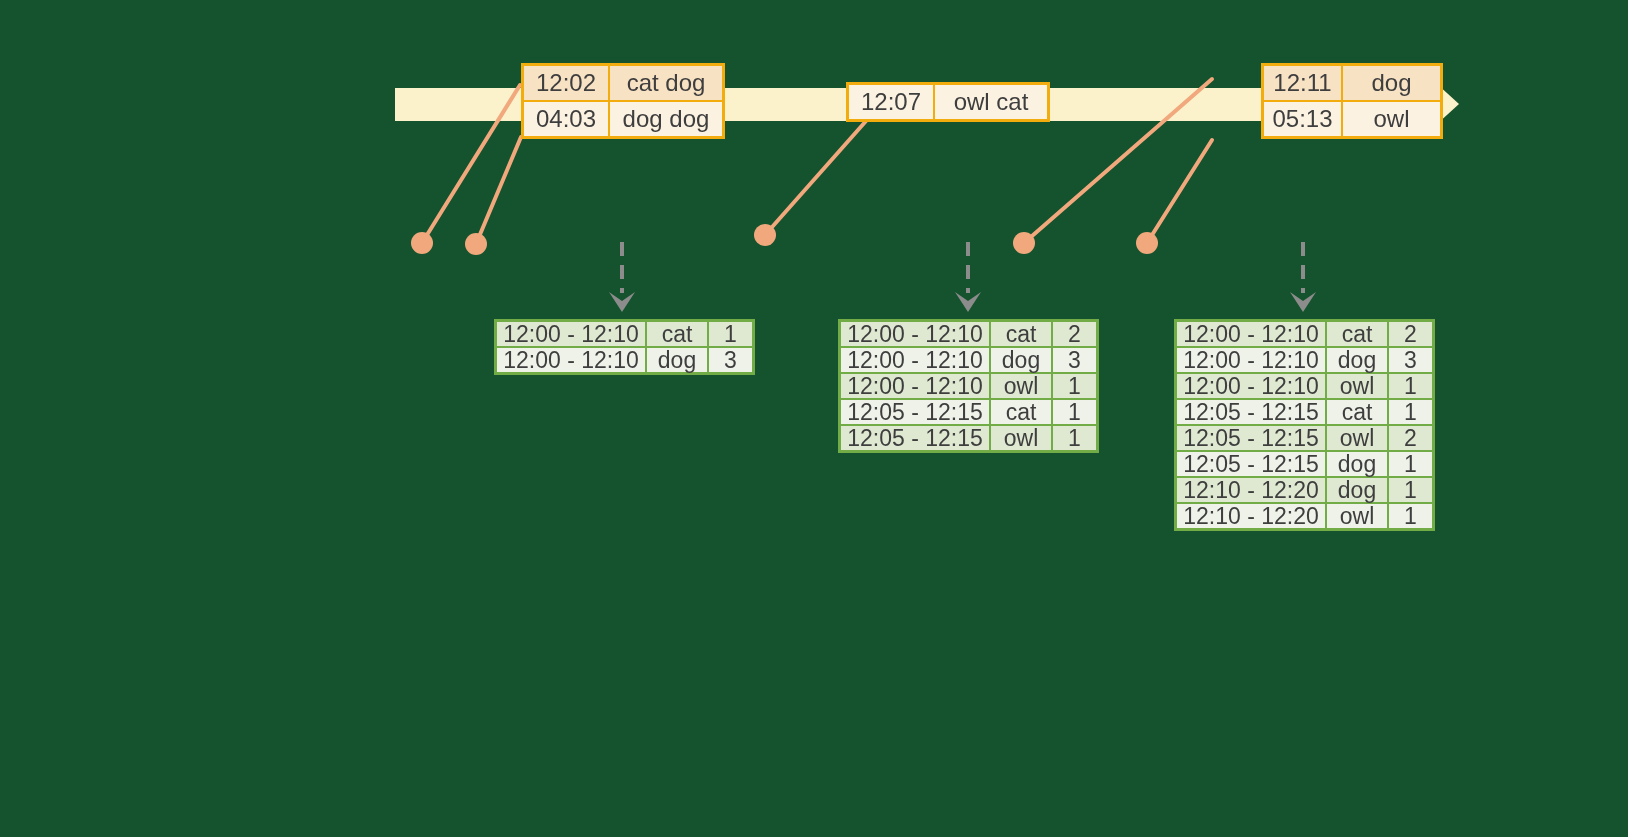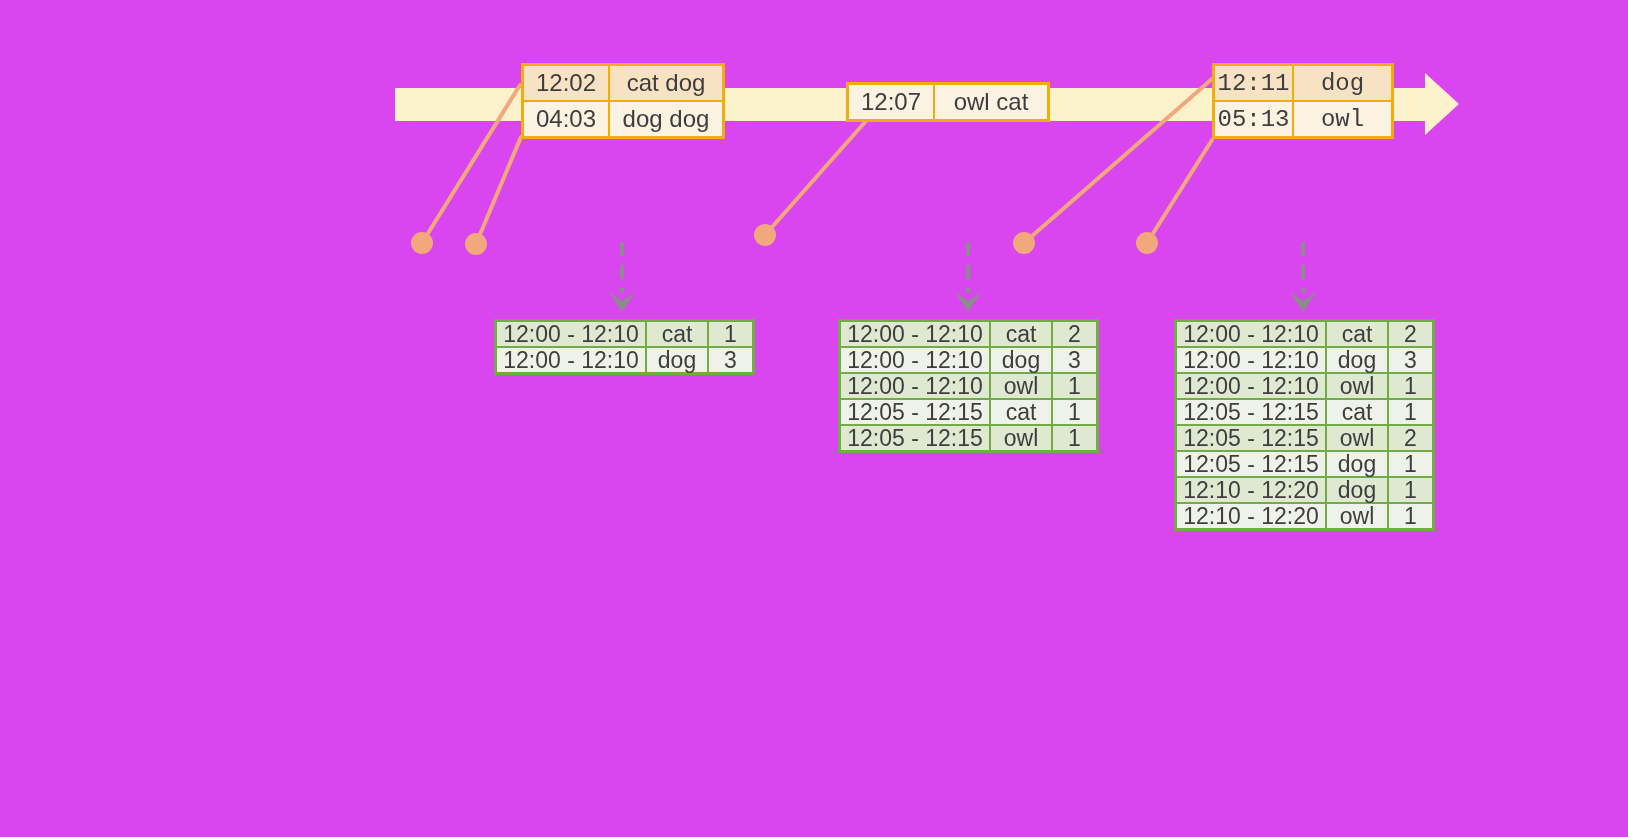--- a/index.html
+++ b/index.html
@@ -1,33 +1,33 @@
 <!DOCTYPE html>
 <html><head>
 <meta charset="utf-8">
 <style>
   html,body{margin:0;padding:0;background:#000;}
   .canvas{
-    position:relative;width:1628px;height:837px;background:#d946ef;overflow:hidden;
+    position:relative;width:1628px;height:837px;background:#14532d;overflow:hidden;
     font-family:"Liberation Sans","DejaVu Sans",sans-serif;color:#3e3e3e;
   }
   
   .tl-band{position:absolute;left:395px;top:88px;width:1030px;height:33px;background:#fbf1ca;z-index:1;}
   .tl-head{position:absolute;left:1425px;top:73px;width:0;height:0;z-index:1;
     border-top:31px solid transparent;border-bottom:31px solid transparent;border-left:34px solid #fbf1ca;}
   
   .overlay{position:absolute;left:0;top:0;z-index:2;pointer-events:none;}
   
   .etable{position:absolute;z-index:3;display:grid;gap:2px;background:#f2ac0d;border:3px solid #f2ac0d;}
   .etable .cell{height:34px;display:flex;align-items:center;justify-content:center;font-size:24px;}
   .etable .cell.dark{background:#f8e2c4;}
   .etable .cell.light{background:#fcf2e2;}
   .et1{left:521px;top:63px;grid-template-columns:84px 112px;}
   .et2{left:846px;top:82px;grid-template-columns:84px 112px;}
-  .et3{left:1212px;top:63px;grid-template-columns:77px 97px;font-family:Liberation Mono, monospace;}
+  .et3{left:1261px;top:63px;grid-template-columns:77px 97px;}
   
   .rtable{position:absolute;z-index:3;display:grid;gap:2px;background:#72ac47;border:3px solid #72ac47;
     grid-template-columns:148px 60px 43px;}
   .rtable .cell{height:24px;display:flex;align-items:center;justify-content:center;font-size:23px;}
   .rtable .cell.dark{background:#dfe8d1;}
   .rtable .cell.light{background:#eff2e9;}
   .rt1{left:494px;top:319px;}
   .rt2{left:838px;top:319px;}
   .rt3{left:1174px;top:319px;}
 </style>

